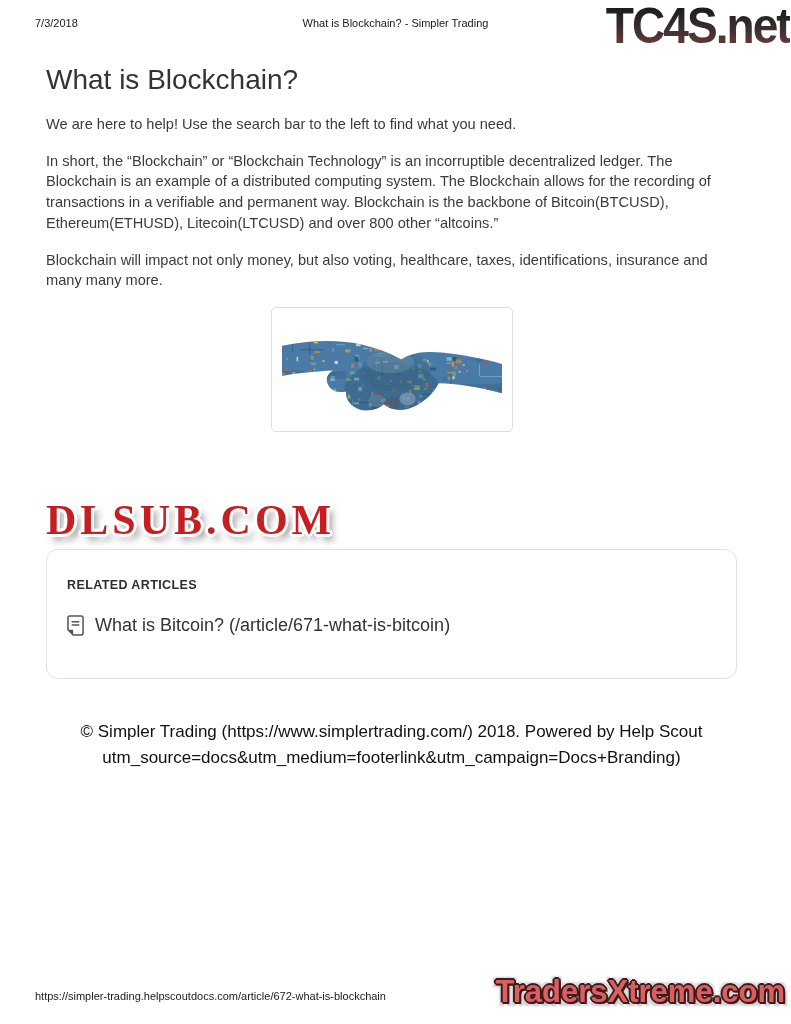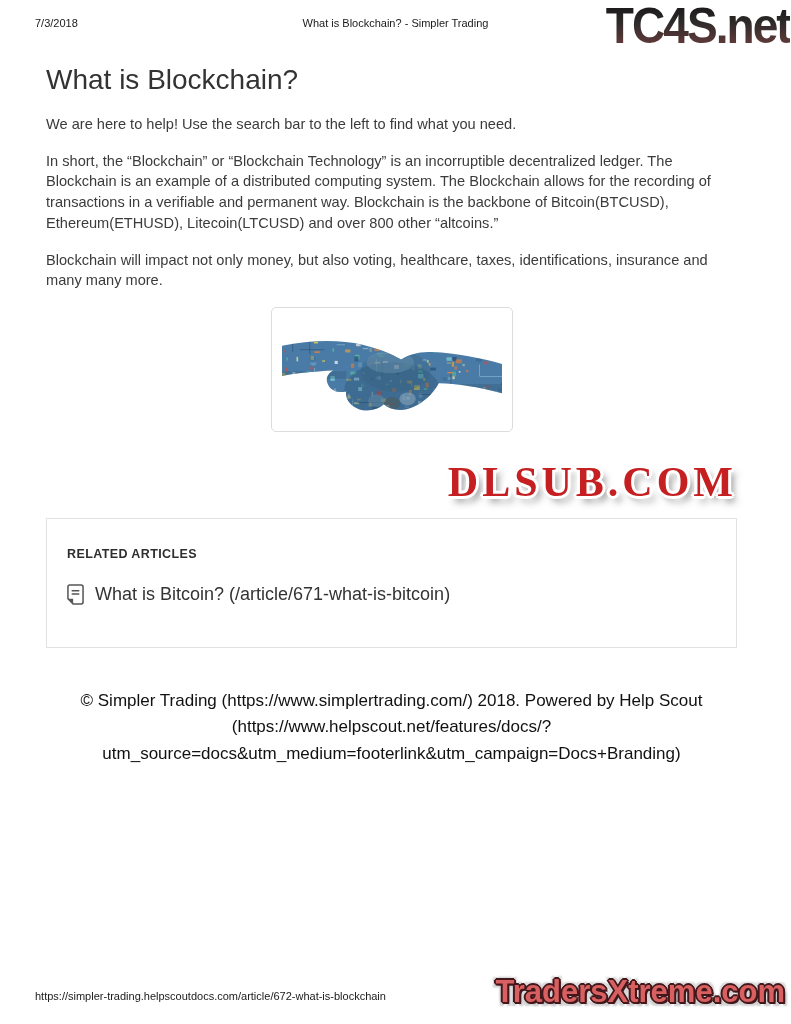--- a/index.html
+++ b/index.html
@@ -25,22 +25,22 @@
   .wm-top-right {
     position: absolute; top: -4px; right: 1px;
     font-family: "Liberation Sans", sans-serif;
     font-weight: bold; font-size: 47px; letter-spacing: -2px;
     background: linear-gradient(180deg, #141414 8%, #2e2a2a 45%, #6e3e3e 92%);
     -webkit-background-clip: text; background-clip: text;
     color: transparent;
     transform: scale(0.98, 1.06); transform-origin: top right;
   }
   .wm-center {
-    margin-top: 26px;
-    text-align: right;
+    margin-top: 64px;
+    text-align: left;
     font-family: "Liberation Serif", serif;
     font-weight: bold; font-size: 42px; letter-spacing: 4px;
     color: #c51f22;
     text-shadow:
       -3px 0 0 #fff, 3px 0 0 #fff, 0 -3px 0 #fff, 0 3px 0 #fff,
       -2px -2px 0 #fff, 2px -2px 0 #fff, -2px 2px 0 #fff, 2px 2px 0 #fff,
       5px 6px 7px rgba(60,60,60,0.55);
   }
   .wm-bottom-right {
     position: absolute; right: 6px; bottom: 14px;
@@ -83,22 +83,22 @@
     font-size: 16.5px; color: #1f1f1f;
   }
   .envelope { width: 26px; height: 19px; display: block; }
   .last-updated {
     font-family: "Liberation Serif", serif; font-style: italic;
     font-size: 20.5px; color: #1c1c1c;
   }
 
   
   .related-box {
-    margin-top: 12px;
-    border: 1px solid #e2e2e2; border-radius: 0;
+    margin-top: 5px;
+    border: 1px solid #e2e2e2; border-radius: 12px;
     padding: 28px 4px 42px 20px;
   }
   .related-heading {
     font-size: 12.5px; font-weight: bold; letter-spacing: 0.4px; color: #2e2e2e;
   }
   .related-item {
     display: flex; align-items: flex-end; gap: 11px;
     margin-top: 23px; font-size: 18px; color: #333;
     cursor: pointer;
   }
@@ -470,21 +470,20 @@
         <path d="M3 1 H15 a2 2 0 0 1 2 2 V19 a2 2 0 0 1 -2 2 H6.5 L1 15.5 V3 a2 2 0 0 1 2 -2 Z" fill="none" stroke="#555" stroke-width="1.6"></path>
         <path d="M5.5 7 H12.5 M5.5 10.5 H12.5" stroke="#555" stroke-width="1.5" stroke-linecap="round"></path>
         <path d="M1 15.5 H6.5 V21 Z" fill="#555"></path>
       </svg>
       <span>What is Bitcoin? (/article/671-what-is-bitcoin)</span>
     </div>
   </div>
 
   <div class="site-footer">
     <div>© Simpler Trading (https://www.simplertrading.com/) 2018. Powered by Help Scout</div>
-    <div>(https://www.helpscout.net/features/docs/?</div>
     <div>utm_source=docs&amp;utm_medium=footerlink&amp;utm_campaign=Docs+Branding)</div>
   </div>
 
 </div>
 
 <div class="bottom-url">https://simpler-trading.helpscoutdocs.com/article/672-what-is-blockchain</div>
 
 <div class="wm-bottom-right">TradersXtreme.com</div>
 
 </body></html>

